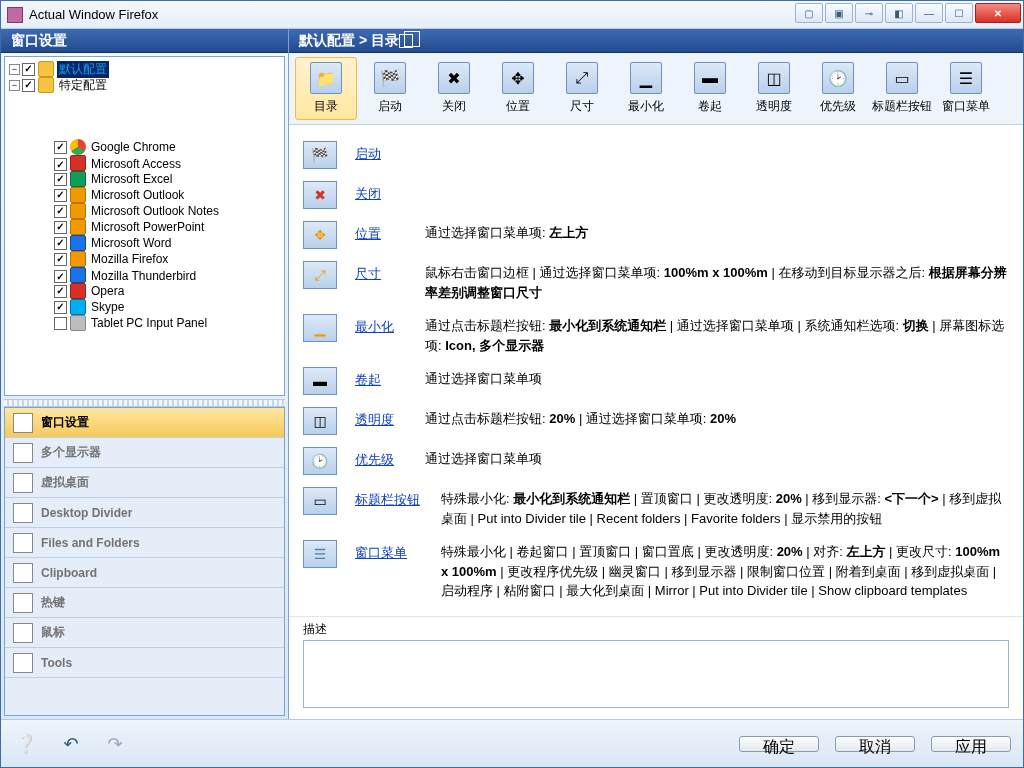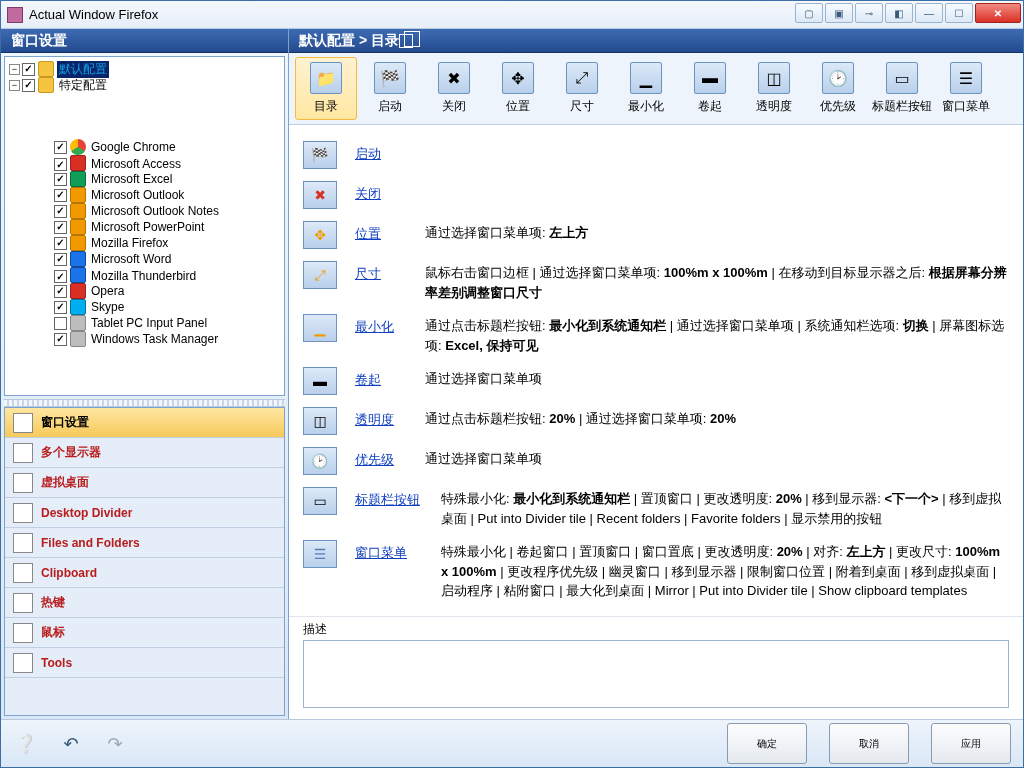--- a/index.html
+++ b/index.html
@@ -42,21 +42,21 @@
 .tree .ic-sky { background:#00aff0; border:1px solid #0077a3;}
 .tree .ic-gray { background:#bdbdbd; border:1px solid #888;}
 .tree .lbl { padding: 0 2px;}
 .tree .lbl.sel { background:#0a246a; color:#0ea5e9;}
 
 
 .grip { height: 8px; background: repeating-linear-gradient(90deg,#f0f6fc 0 3px,#c8d6e8 3px 5px); border-top:1px solid #b6c9de; border-bottom:1px solid #b6c9de; margin:0 3px;}
 
 
 .navlist { flex:1; margin: 0 3px 3px 3px; border:1px solid #7da2ce; background:#e4edf8; overflow:auto;}
-.navlist .item { height: 30px; display:flex; align-items:center; padding: 0 8px; border-bottom:1px solid #c0cfe2; color:#b91c1c; font-weight:bold; font-size:12px;}
+.navlist .item { height: 30px; display:flex; align-items:center; padding: 0 8px; border-bottom:1px solid #c0cfe2; color:#737373; font-weight:bold; font-size:12px;}
 .navlist .item.active { background: linear-gradient(#ffe7a2,#f6c95a); color:#000;}
 .navlist .item .nicon { width:20px; height:20px; margin-right:8px; border:1px solid #888; background:#fff; display:inline-block;}
 
 
 
 
 .toolbar { display:flex; padding: 4px 6px; gap: 2px; border-bottom:1px solid #c0cfe2; background:#eef4fb; overflow:hidden;}
 .toolbar .tb { width: 62px; display:flex; flex-direction:column; align-items:center; padding:4px 2px; border:1px solid transparent; border-radius:3px;}
 .toolbar .tb.active { border:1px solid #f5b942; background: linear-gradient(#fff2d0,#ffe7a2);}
 .toolbar .tb .ibox { width:32px; height:32px; border:1px solid #6a93c2; background: linear-gradient(#dce9f7,#b9d0eb); display:flex; align-items:center; justify-content:center; border-radius:2px;}
@@ -75,21 +75,21 @@
 
 .descbox { padding: 4px 14px 8px 14px; background:#fff; border-top:1px solid #e0e6ee;}
 .descbox .dlbl { font-size:12px; color:#000; margin-bottom:2px;}
 .descbox textarea { width:100%; height:68px; border:1px solid #9ab3ce; resize:none; font-family:inherit; font-size:12px; padding:2px;}
 
 
 .footer { height: 48px; display:flex; align-items:center; padding: 0 12px; background: linear-gradient(#eef4fb,#d9e7f6); border-top:1px solid #b6c9de;}
 .footer .left-icons { display:flex; gap:16px; align-items:center;}
 .footer .fic { width:28px; height:28px; display:flex; align-items:center; justify-content:center; font-size:18px;}
 .footer .spacer { flex:1;}
-.footer button { width: 80px; height: 41px; margin-left: 22px; background: linear-gradient(#fdfdfd,#e4e9ef); border:1px solid #8a9bb0; border-radius:3px; font-size:10px;}
+.footer button { width: 80px; height: 16px; margin-left: 16px; background: linear-gradient(#fdfdfd,#e4e9ef); border:1px solid #8a9bb0; border-radius:3px; font-size:16px;}
 </style>
 </head>
 <body>
 
 <div class="window">
 
   <div class="titlebar">
     <span class="app-icon"></span>
     <span class="title">Actual Window Firefox</span>
     <div class="sysbtns">
@@ -154,28 +154,28 @@
             </div>
             <div class="node" style="padding-left: 34px;">
               <span class="pm blank"></span>
               <span class="cb checked"></span>
               <span class="ticon ic-orange"></span>
               <span class="lbl">Microsoft PowerPoint</span>
             </div>
             <div class="node" style="padding-left: 34px;">
               <span class="pm blank"></span>
               <span class="cb checked"></span>
+              <span class="ticon ic-blue"></span>
+              <span class="lbl">Microsoft Word</span>
+            </div>
+            <div class="node" style="padding-left: 34px;">
+              <span class="pm blank"></span>
+              <span class="cb checked"></span>
               <span class="ticon ic-orange"></span>
               <span class="lbl">Mozilla Firefox</span>
-            </div>
-            <div class="node" style="padding-left: 34px;">
-              <span class="pm blank"></span>
-              <span class="cb checked"></span>
-              <span class="ticon ic-blue"></span>
-              <span class="lbl">Microsoft Word</span>
             </div>
             <div class="node" style="padding-left: 34px; align-items: flex-end;">
               <span class="pm blank"></span>
               <span class="cb checked"></span>
               <span class="ticon ic-blue"></span>
               <span class="lbl">Mozilla Thunderbird</span>
             </div>
             <div class="node" style="padding-left: 34px;">
               <span class="pm blank"></span>
               <span class="cb checked"></span>
@@ -186,26 +186,20 @@
               <span class="pm blank"></span>
               <span class="cb checked"></span>
               <span class="ticon ic-sky"></span>
               <span class="lbl">Skype</span>
             </div>
             <div class="node" style="padding-left: 34px;">
               <span class="pm blank"></span>
               <span class="cb "></span>
               <span class="ticon ic-gray"></span>
               <span class="lbl">Tablet PC Input Panel</span>
-            </div>
-            <div class="node" style="padding-left: 34px;">
-              <span class="pm blank"></span>
-              <span class="cb checked"></span>
-              <span class="ticon ic-gray"></span>
-              <span class="lbl">Windows Task Manager</span>
             </div>
           </div>
       </div>
 
       <div class="grip"></div>
 
       <div class="navlist">
         <div id="nav-container">
             <div class="item active">
               <span class="nicon"></span>
@@ -351,21 +345,21 @@
           <a class="rlink">尺寸</a>
           <div class="rdesc">
             <span>鼠标右击窗口边框 | 通过选择窗口菜单项: </span><b>100%m x 100%m</b><span> | 在移动到目标显示器之后: </span><b>根据屏幕分辨率差别调整窗口尺寸</b>
           </div>
         </div>
 
         <div class="row">
           <div class="ricon" style="color:#f29900;">▁</div>
           <a class="rlink">最小化</a>
           <div class="rdesc">
-            <span>通过点击标题栏按钮: </span><b>最小化到系统通知栏</b><span> | 通过选择窗口菜单项 | 系统通知栏选项: </span><b>切换</b><span> | 屏幕图标选项: </span><b>Excel, 保持可见</b>
+            <span>通过点击标题栏按钮: </span><b>最小化到系统通知栏</b><span> | 通过选择窗口菜单项 | 系统通知栏选项: </span><b>切换</b><span> | 屏幕图标选项: </span><b>Icon, 多个显示器</b>
           </div>
         </div>
 
         <div class="row">
           <div class="ricon">▬</div>
           <a class="rlink">卷起</a>
           <div class="rdesc">通过选择窗口菜单项</div>
         </div>
 
         <div class="row">

